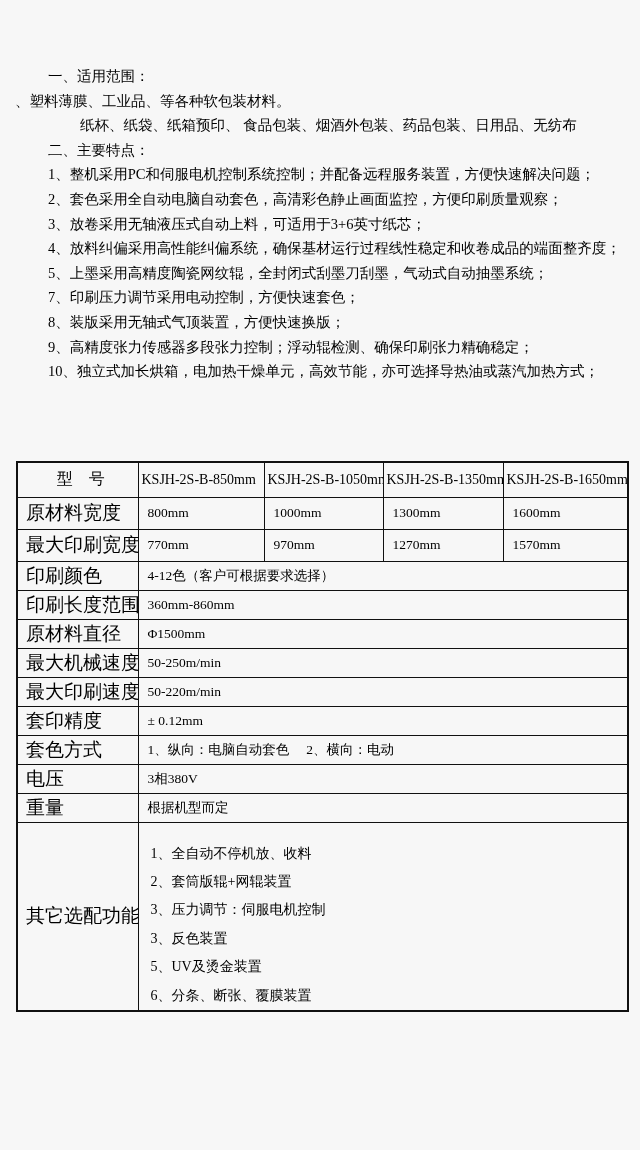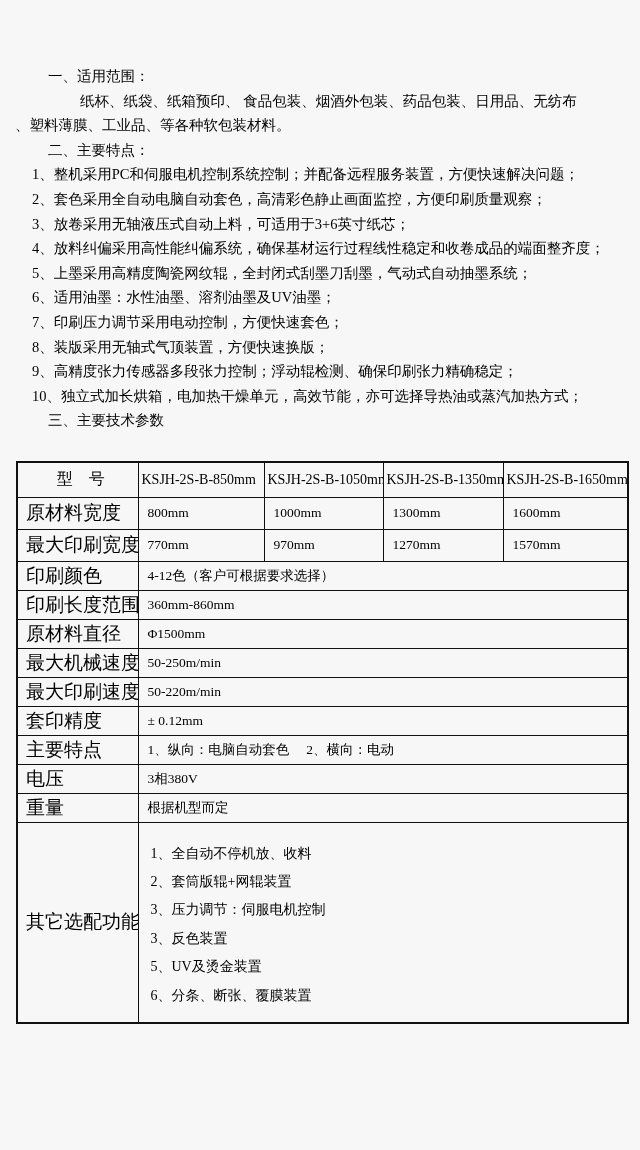--- a/index.html
+++ b/index.html
@@ -26,21 +26,21 @@
     left: 0;
     width: 640px;
     font-size: 14.5px;
     line-height: 24.6px;
     white-space: nowrap;
   }
   .line { height: 24.6px; }
   .heading   { padding-left: 48px; }
   .para-first{ padding-left: 80px; }
   .para-cont { padding-left: 15px; }
-  .item      { padding-left: 32px; }
+  .item      { padding-left: 48px; }
   
   table.spec-table {
     position: absolute;
     left: 16px;
     top: 461px;
     width: 611px;
     border-collapse: collapse;
     table-layout: fixed;
   }
   table.spec-table, 
@@ -71,45 +71,43 @@
     font-size: 14px;
     padding: 0 0 0 3px;
   }
   .c-val {
     font-size: 13.5px;
     padding: 0 2px 0 9px;
   }
   .c-opts {
     font-size: 14px;
     vertical-align: top;
-    padding: 17px 2px 12px 12px;
+    padding: 17px 2px 0 12px;
     line-height: 28.4px;
   }
 </style>
 </head>
 <body>
 
 <div class="page">
 
   <div class="doc-text">
     <div class="line heading">一、适用范围：</div>
+    <div class="line para-cont">、塑料薄膜、工业品、等各种软包装材料。</div>
     <div class="line para-first">纸杯、纸袋、纸箱预印、 食品包装、烟酒外包装、药品包装、日用品、无纺布</div>
-    <div class="line para-cont">、塑料薄膜、工业品、等各种软包装材料。</div>
     <div class="line heading">二、主要特点：</div>
     <div class="line item">1、整机采用PC和伺服电机控制系统控制；并配备远程服务装置，方便快速解决问题；</div>
     <div class="line item">2、套色采用全自动电脑自动套色，高清彩色静止画面监控，方便印刷质量观察；</div>
     <div class="line item">3、放卷采用无轴液压式自动上料，可适用于3+6英寸纸芯；</div>
     <div class="line item">4、放料纠偏采用高性能纠偏系统，确保基材运行过程线性稳定和收卷成品的端面整齐度；</div>
     <div class="line item">5、上墨采用高精度陶瓷网纹辊，全封闭式刮墨刀刮墨，气动式自动抽墨系统；</div>
-    <div class="line item">6、适用油墨：水性油墨、溶剂油墨及UV油墨；</div>
     <div class="line item">7、印刷压力调节采用电动控制，方便快速套色；</div>
     <div class="line item">8、装版采用无轴式气顶装置，方便快速换版；</div>
     <div class="line item">9、高精度张力传感器多段张力控制；浮动辊检测、确保印刷张力精确稳定；</div>
     <div class="line item">10、独立式加长烘箱，电加热干燥单元，高效节能，亦可选择导热油或蒸汽加热方式；</div>
-    <div class="line heading">三、主要技术参数</div>
   </div>
 
   <table class="spec-table">
     <colgroup>
       <col style="width:121px">
         <col style="width:126px">
         <col style="width:119px">
         <col style="width:120px">
         <col style="width:125px">
     </colgroup>
@@ -153,21 +151,21 @@
       </tr>
       <tr class="r-mid">
         <td class="c-label">最大印刷速度</td>
         <td class="c-val" colspan="4">50-220m/min</td>
       </tr>
       <tr class="r-mid">
         <td class="c-label">套印精度</td>
         <td class="c-val" colspan="4">± 0.12mm</td>
       </tr>
       <tr class="r-mid">
-        <td class="c-label">主要特点</td>
+        <td class="c-label">套色方式</td>
         <td class="c-val" colspan="4">1、纵向：电脑自动套色　 2、横向：电动</td>
       </tr>
       <tr class="r-mid">
         <td class="c-label">电压</td>
         <td class="c-val" colspan="4">3相380V</td>
       </tr>
       <tr class="r-mid">
         <td class="c-label">重量</td>
         <td class="c-val" colspan="4">根据机型而定</td>
       </tr>

